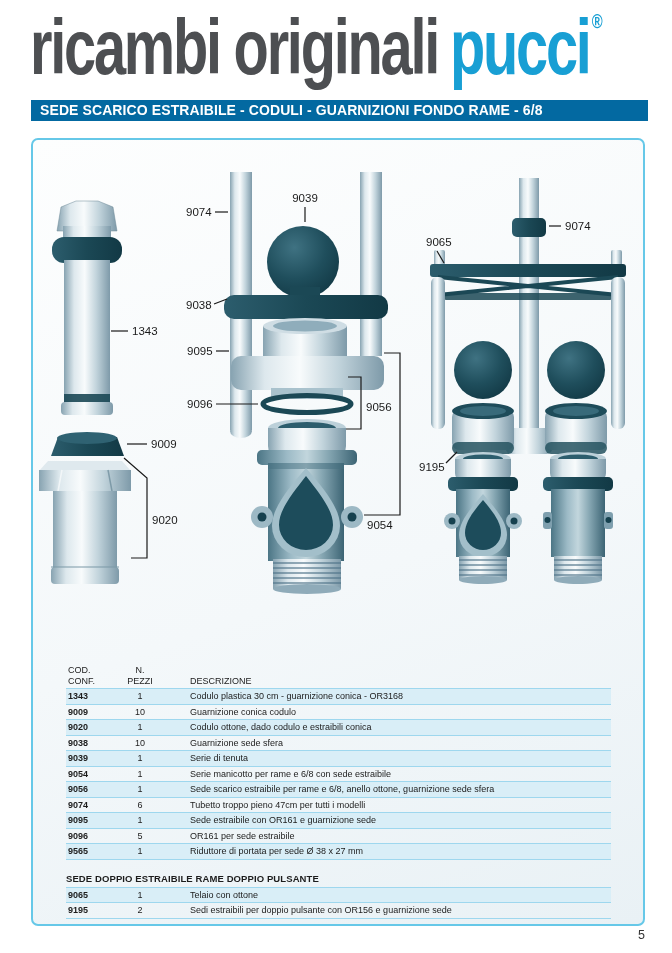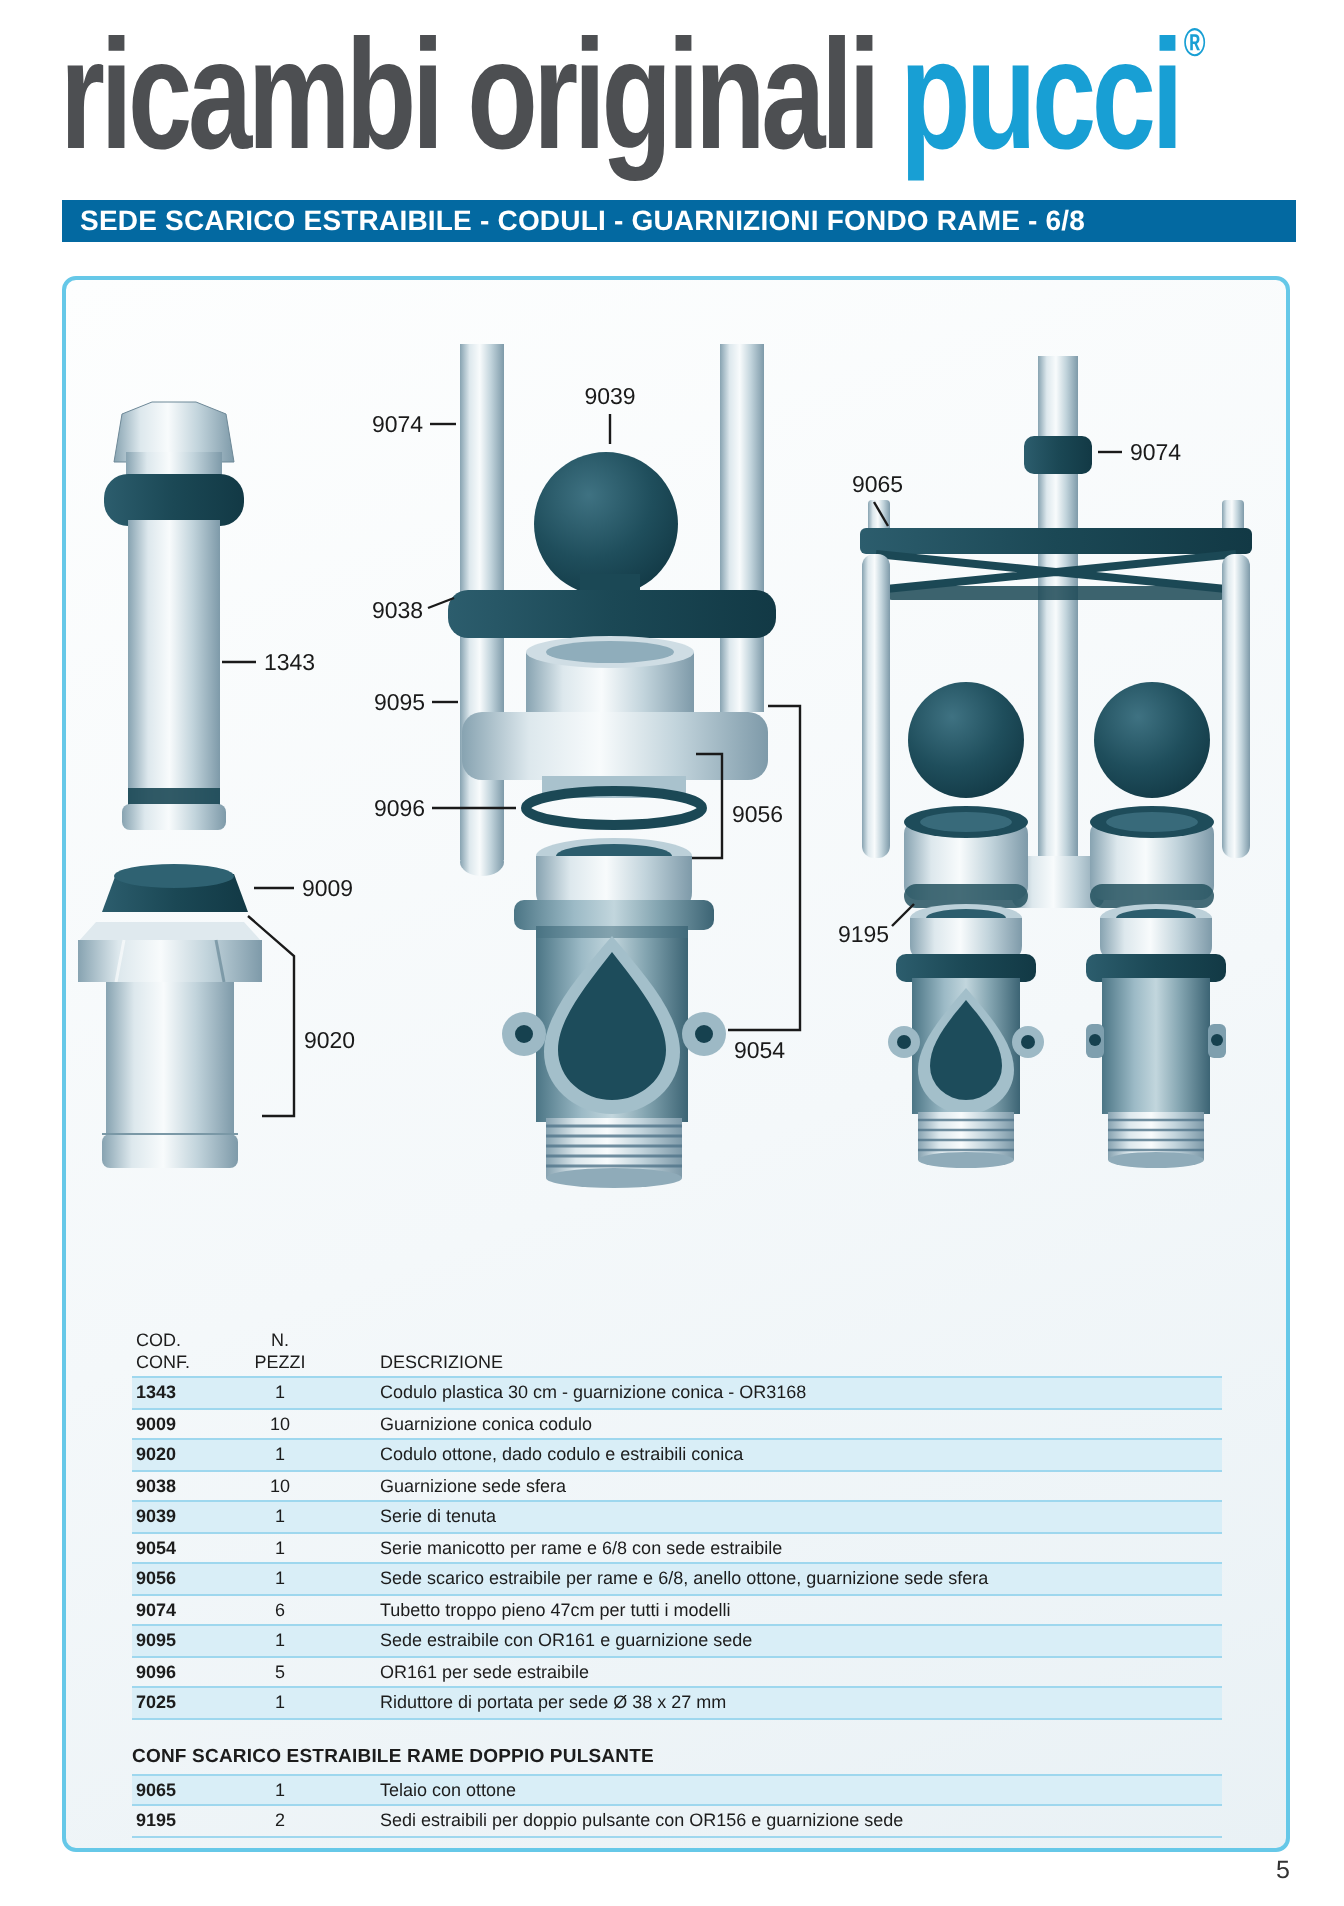--- a/index.html
+++ b/index.html
@@ -312,27 +312,27 @@
           <div class="col-code">9095</div>
           <div class="col-qty">1</div>
           <div class="col-desc">Sede estraibile con OR161 e guarnizione sede</div>
         </div>
       <div class="trow">
           <div class="col-code">9096</div>
           <div class="col-qty">5</div>
           <div class="col-desc">OR161 per sede estraibile</div>
         </div>
       <div class="trow">
-          <div class="col-code">7025</div>
+          <div class="col-code">9565</div>
           <div class="col-qty">1</div>
           <div class="col-desc">Riduttore di portata per sede Ø 38 x 27 mm</div>
         </div>
     </div>
 
-    <div class="section2-title">CONF SCARICO ESTRAIBILE RAME DOPPIO PULSANTE</div>
+    <div class="section2-title">SEDE DOPPIO ESTRAIBILE RAME DOPPIO PULSANTE</div>
 
     <div class="tbody">
       <div class="trow">
           <div class="col-code">9065</div>
           <div class="col-qty">1</div>
           <div class="col-desc">Telaio con ottone</div>
         </div>
       <div class="trow">
           <div class="col-code">9195</div>
           <div class="col-qty">2</div>

